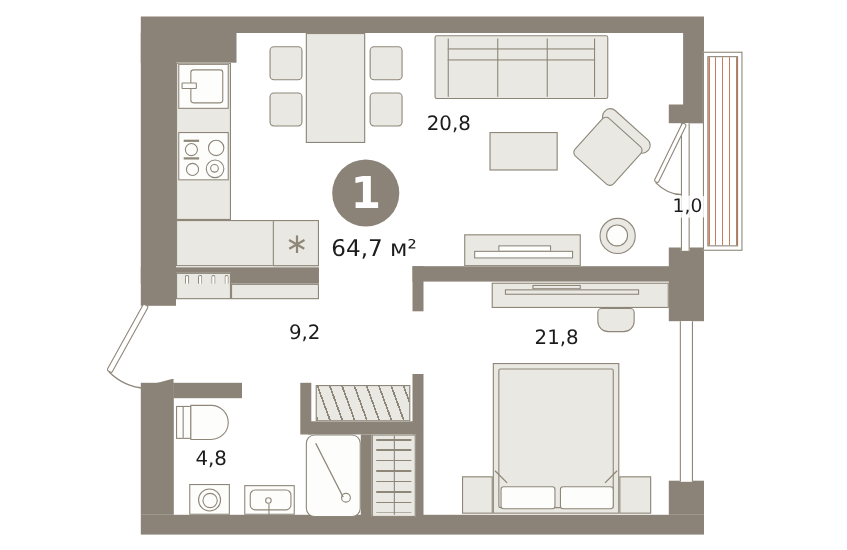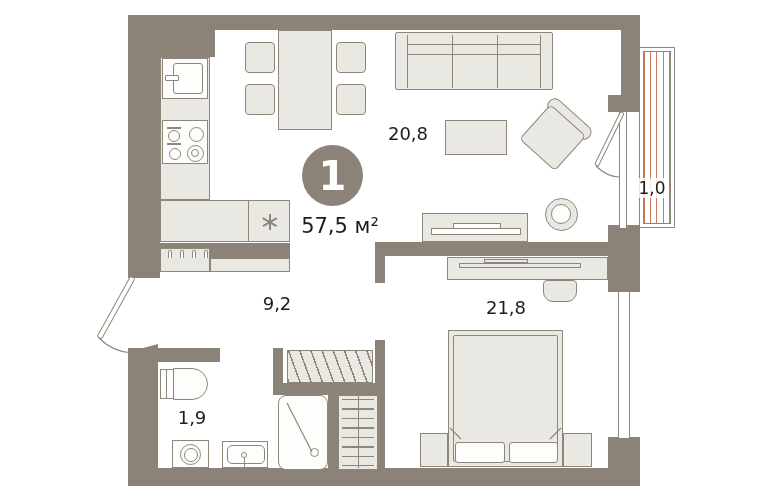--- a/index.html
+++ b/index.html
@@ -167,20 +167,20 @@
   <div class="door-leaf" style="left:620px;top:112px;width:5px;height:60px;transform-origin:50% 0;transform:rotate(26deg);"></div>
 
   <svg class="overlay" width="770" height="500">
     <path d="M 99 338 Q 113 352 132 353" fill="none" stroke="#8e8779" stroke-width="1.2"></path>
     <path d="M 596 166 Q 607 177 620 177" fill="none" stroke="#8e8779" stroke-width="1.2"></path>
     <path d="M 287 403 L 312 452" fill="none" stroke="#8e8779" stroke-width="1.2"></path>
     <path d="M 450 428 L 461 439 M 561 428 L 550 439" fill="none" stroke="#8e8779" stroke-width="1.2"></path>
   </svg>
 
   <div class="badge">1</div>
-  <div class="total">57,5 м²</div>
-  <div class="label" style="left:408px;top:113px;margin-top:20px;">20,8</div>
-  <div class="label halo" style="left:652px;top:188px;">1,0</div>
+  <div class="total">64,7 м²</div>
+  <div class="label" style="left:408px;top:113px;">20,8</div>
+  <div class="label halo" style="left:625px;top:188px;">1,0</div>
   <div class="label" style="left:277px;top:303px;">9,2</div>
   <div class="label" style="left:506px;top:307px;">21,8</div>
-  <div class="label" style="left:192px;top:417px;">1,9</div>
+  <div class="label" style="left:192px;top:417px;">4,8</div>
 
 </div>
 
 </body></html>

